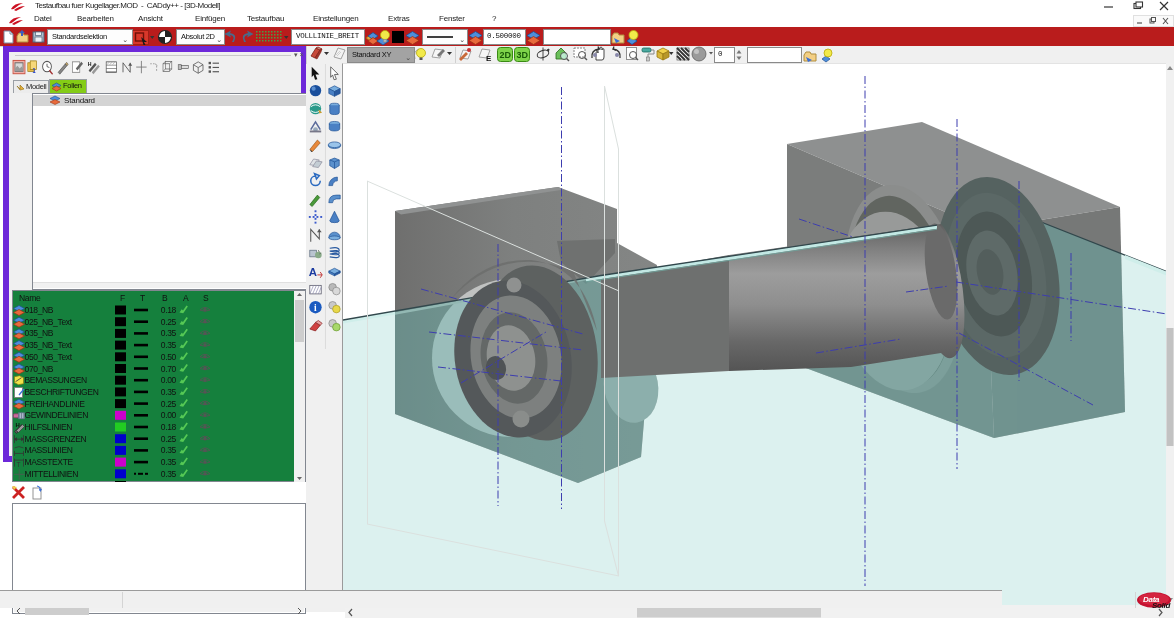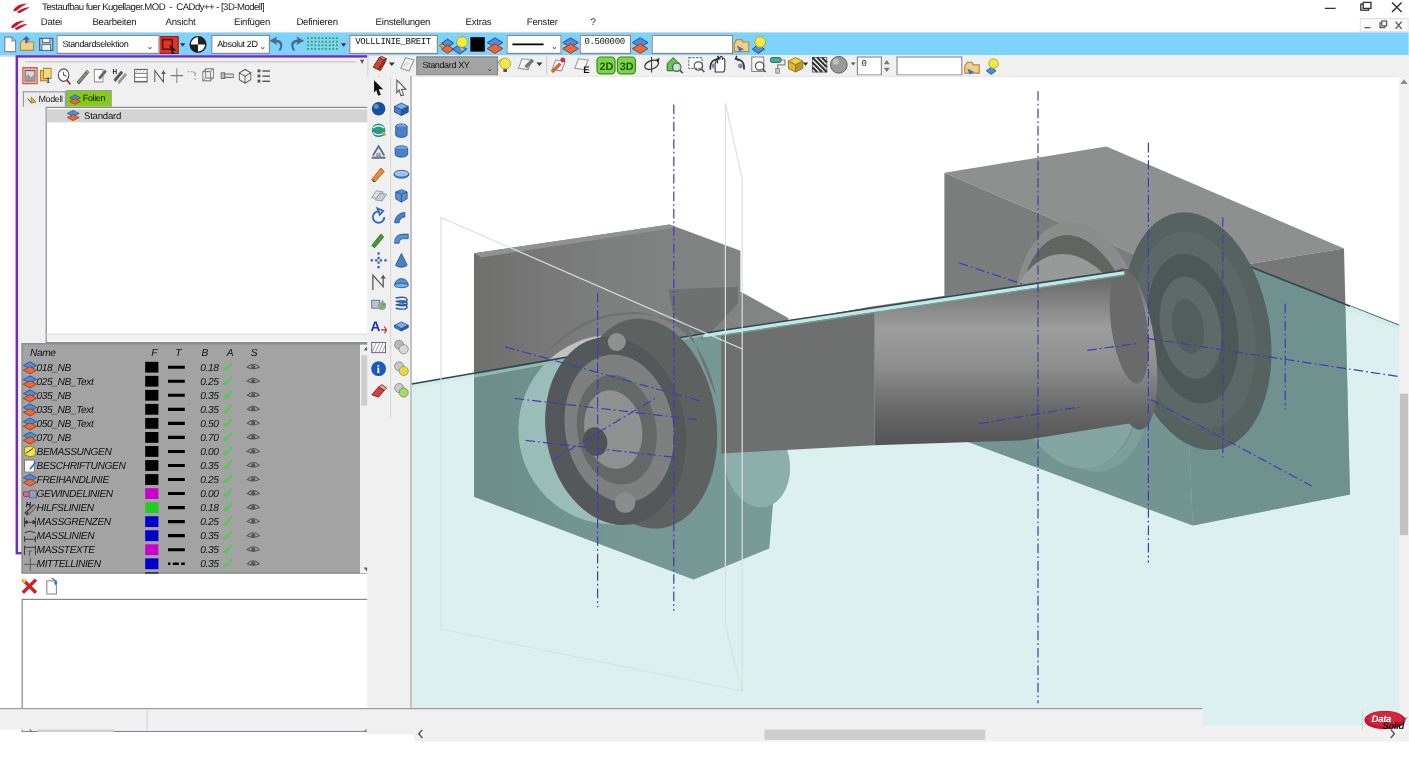--- a/index.html
+++ b/index.html
@@ -4,28 +4,28 @@
 <style>
   html,body{margin:0;padding:0;width:1174px;height:636px;overflow:hidden;
     font-family:"Liberation Sans",sans-serif;background:#fff;}
   .abs{position:absolute;}
   #page{position:relative;width:1174px;height:636px;background:#fff;}
   
   #titlebar{left:5px;top:0;width:982px;height:14px;background:#fff;font-size:8px;letter-spacing:-0.45px;color:#1b1b1b;}
   #menubar{left:0;top:14px;width:1174px;height:13px;background:#fff;font-size:8px;letter-spacing:-0.2px;color:#1b1b1b;}
   .mitem{position:absolute;top:0;}
   
-  #tb1{left:0;top:27px;width:1174px;height:19px;background:#7dd3fc;border-bottom:1px solid #d9d9d9;}
+  #tb1{left:0;top:27px;width:1174px;height:19px;background:#b91c1c;border-bottom:1px solid #d9d9d9;}
   .field{position:absolute;background:#fff;border:1px solid #8a8a8a;font-size:7.5px;letter-spacing:-0.3px;color:#111;font-family:Liberation Mono, monospace;}
   .drop{position:absolute;background:#fdfdfd;border:1px solid #8a8a8a;font-size:7.5px;letter-spacing:-0.3px;color:#111;}
   .darr{position:absolute;color:#444;font-size:7px;letter-spacing:0;}
   
-  #lpanel{left:13px;top:46px;width:304px;height:416px;background:#f0f0f0;border:2px solid #6d28d9;box-sizing:border-box;}
+  #lpanel{left:3px;top:46px;width:304px;height:416px;background:#f0f0f0;border:6px solid #6d28d9;box-sizing:border-box;}
   #tree{position:absolute;left:3px;top:41px;width:294px;height:197px;background:#fff;border:1px solid #828790;box-sizing:border-box;margin-left:20px;}
-  #ltable{position:absolute;left:3px;top:238px;width:294px;height:192px;background:#a3a3a3;border:1px solid #828790;box-sizing:border-box;font-size:10px;font-style:italic;}
+  #ltable{position:absolute;left:3px;top:238px;width:294px;height:192px;background:#15803d;border:1px solid #828790;box-sizing:border-box;font-size:10px;}
   #outbox{position:absolute;left:3px;top:451px;width:294px;height:111px;background:#fff;border:1px solid #828790;box-sizing:border-box;}
   
   #tb2{left:306px;top:46px;width:868px;height:18px;background:#f0f0f0;}
   #vtools{left:306px;top:64px;width:40px;height:548px;background:#f0f0f0;}
   #statusbar{left:0;top:590px;width:1002px;height:18px;background:#f0f0f0;border-top:1px solid #9b9b9b;box-sizing:border-box;}
 </style>
 </head>
 <body>
 <div id="page">
   <div id="titlebar" class="abs">
@@ -43,21 +43,21 @@
   </div>
   <div id="menubar" class="abs">
     <svg class="abs" style="left:8px;top:2px" width="16" height="10" viewBox="0 0 16 10">
       <path d="M1,7 Q4,1 13,1 Q8,3 5,6 Q3,8 1,7 Z" fill="#cc1122"></path>
       <path d="M4,8 Q9,4 15,4 Q10,7 6,9 Z" fill="#cc1122"></path>
     </svg>
     <span class="mitem" style="left:34px">Datei</span>
     <span class="mitem" style="left:77px">Bearbeiten</span>
     <span class="mitem" style="left:138px">Ansicht</span>
     <span class="mitem" style="left:195px">Einfügen</span>
-    <span class="mitem" style="left:247px">Definieren</span>
+    <span class="mitem" style="left:247px">Testaufbau</span>
     <span class="mitem" style="left:313px">Einstellungen</span>
     <span class="mitem" style="left:388px">Extras</span>
     <span class="mitem" style="left:439px">Fenster</span>
     <span class="mitem" style="left:492px">?</span>
     <svg class="abs" style="left:1133px;top:1px" width="41" height="12" viewBox="0 0 41 12">
       <rect x="0.5" y="0.5" width="40" height="11" fill="#fafafa" stroke="#e0e0e0"></rect>
       <line x1="4" y1="8" x2="9" y2="8" stroke="#555" stroke-width="1.2"></line>
       <rect x="17" y="4" width="4" height="4" fill="none" stroke="#555"></rect>
       <rect x="18.5" y="2.5" width="4" height="4" fill="#fafafa" stroke="#555"></rect>
       <path d="M30,3 L35,9 M35,3 L30,9" stroke="#555" stroke-width="1.1"></path>

